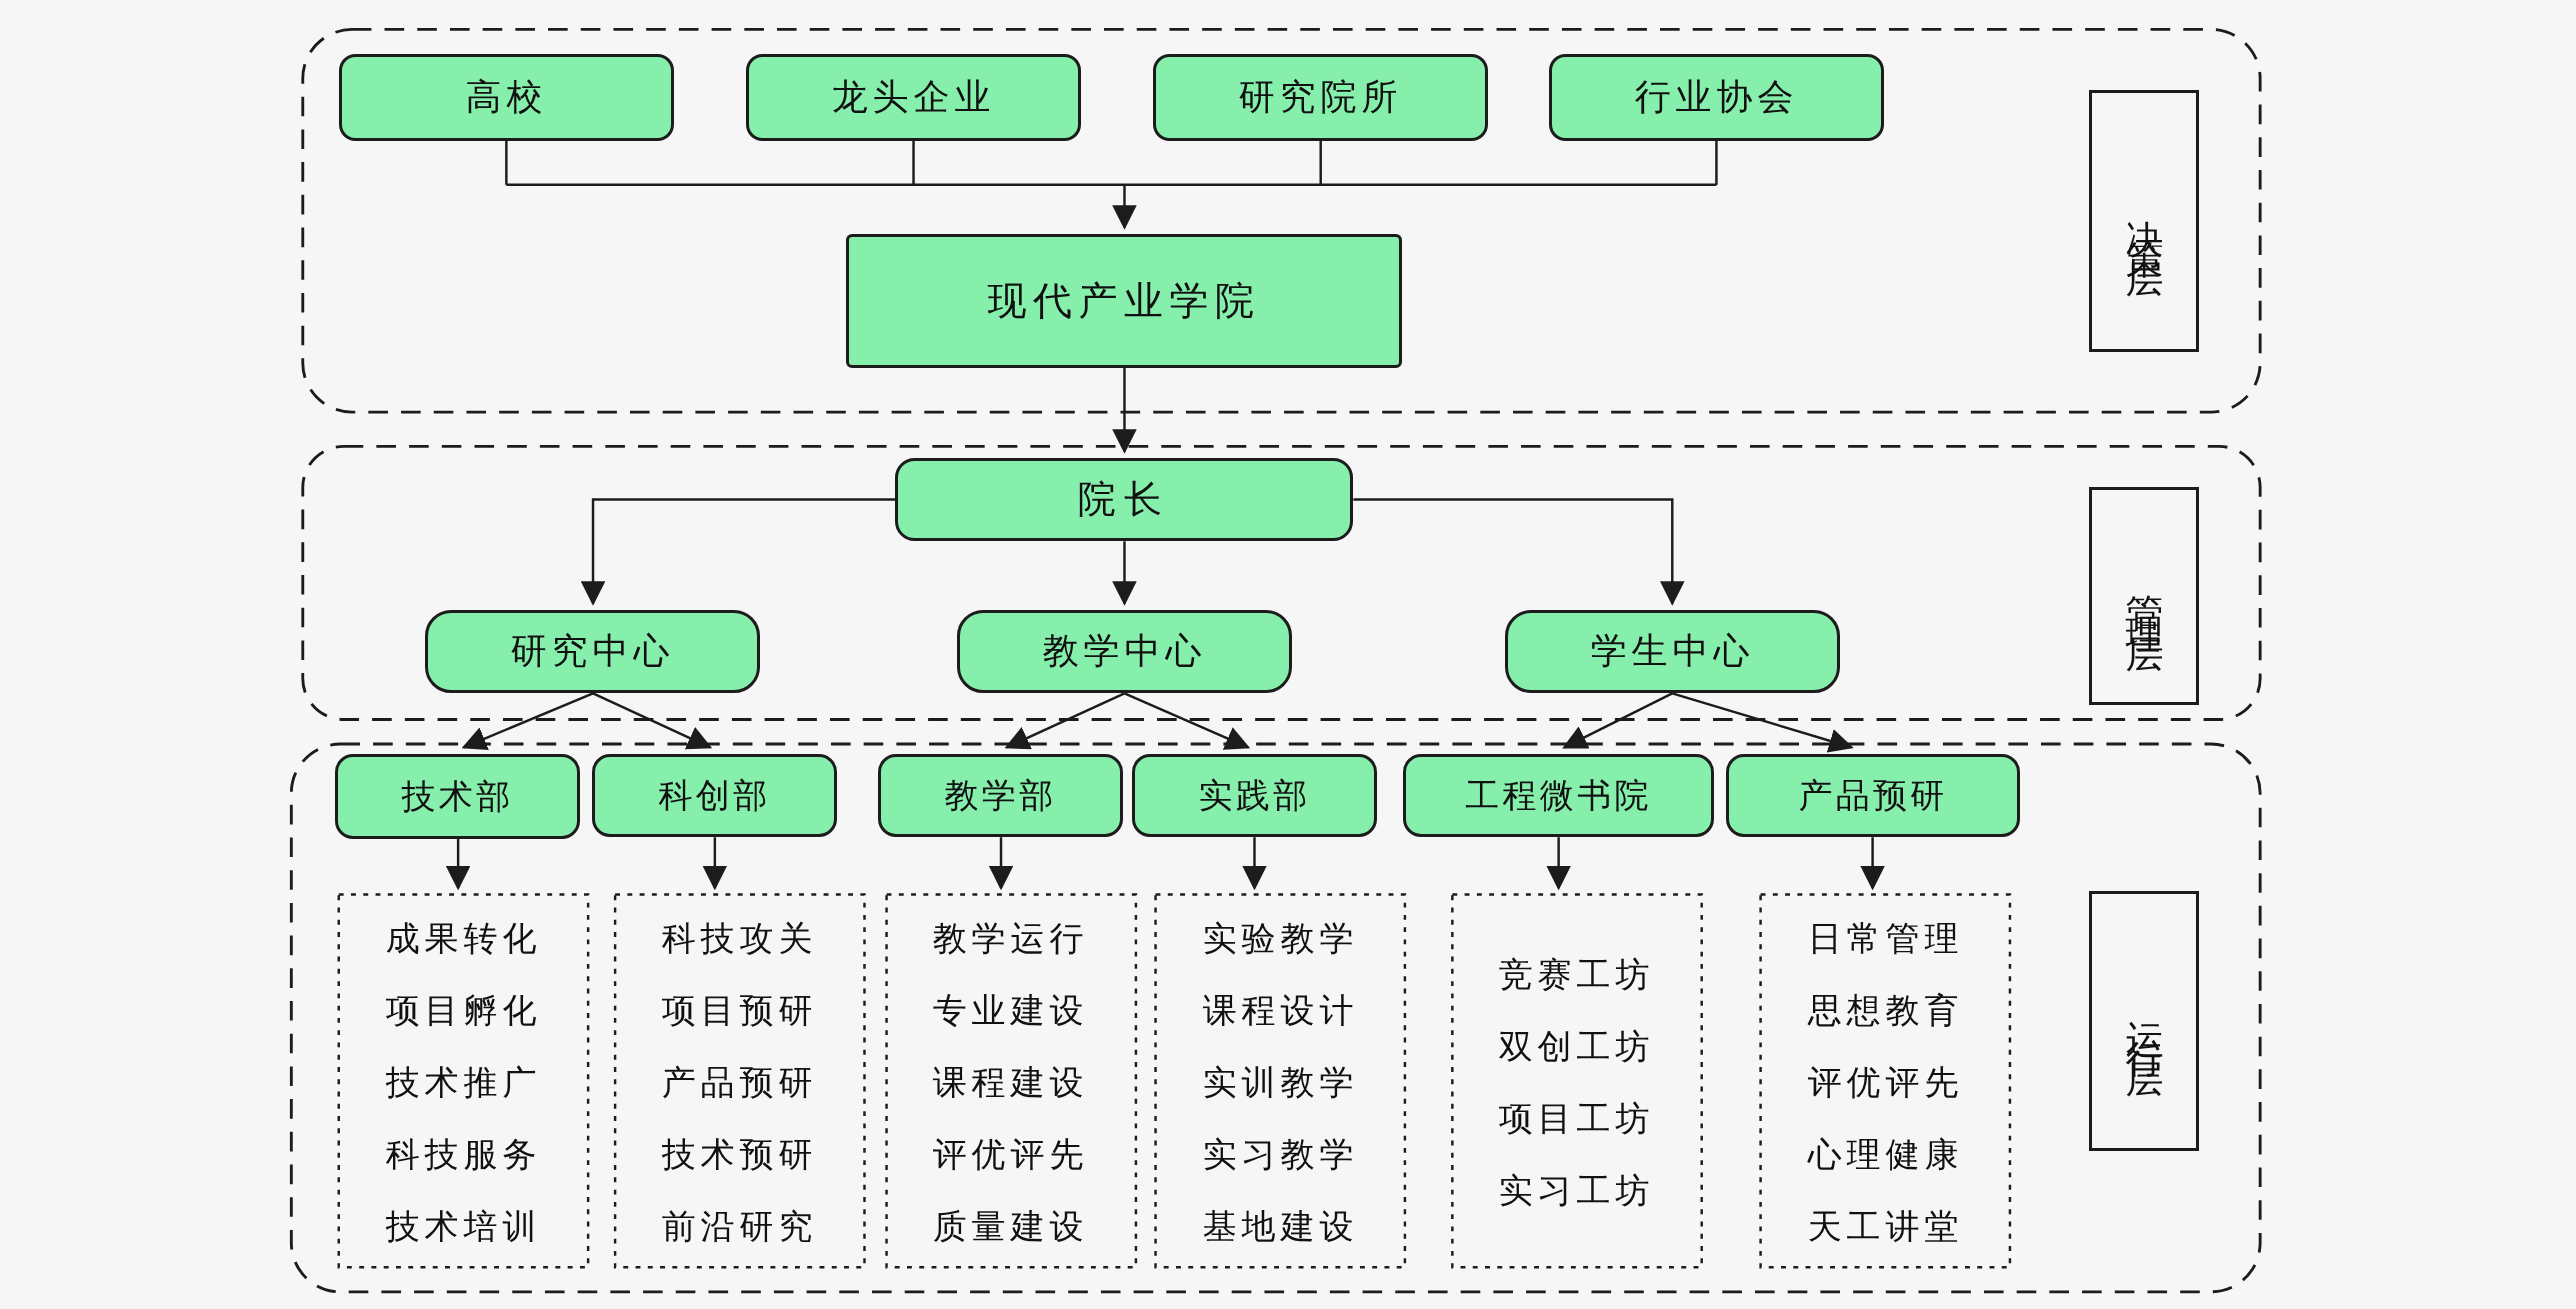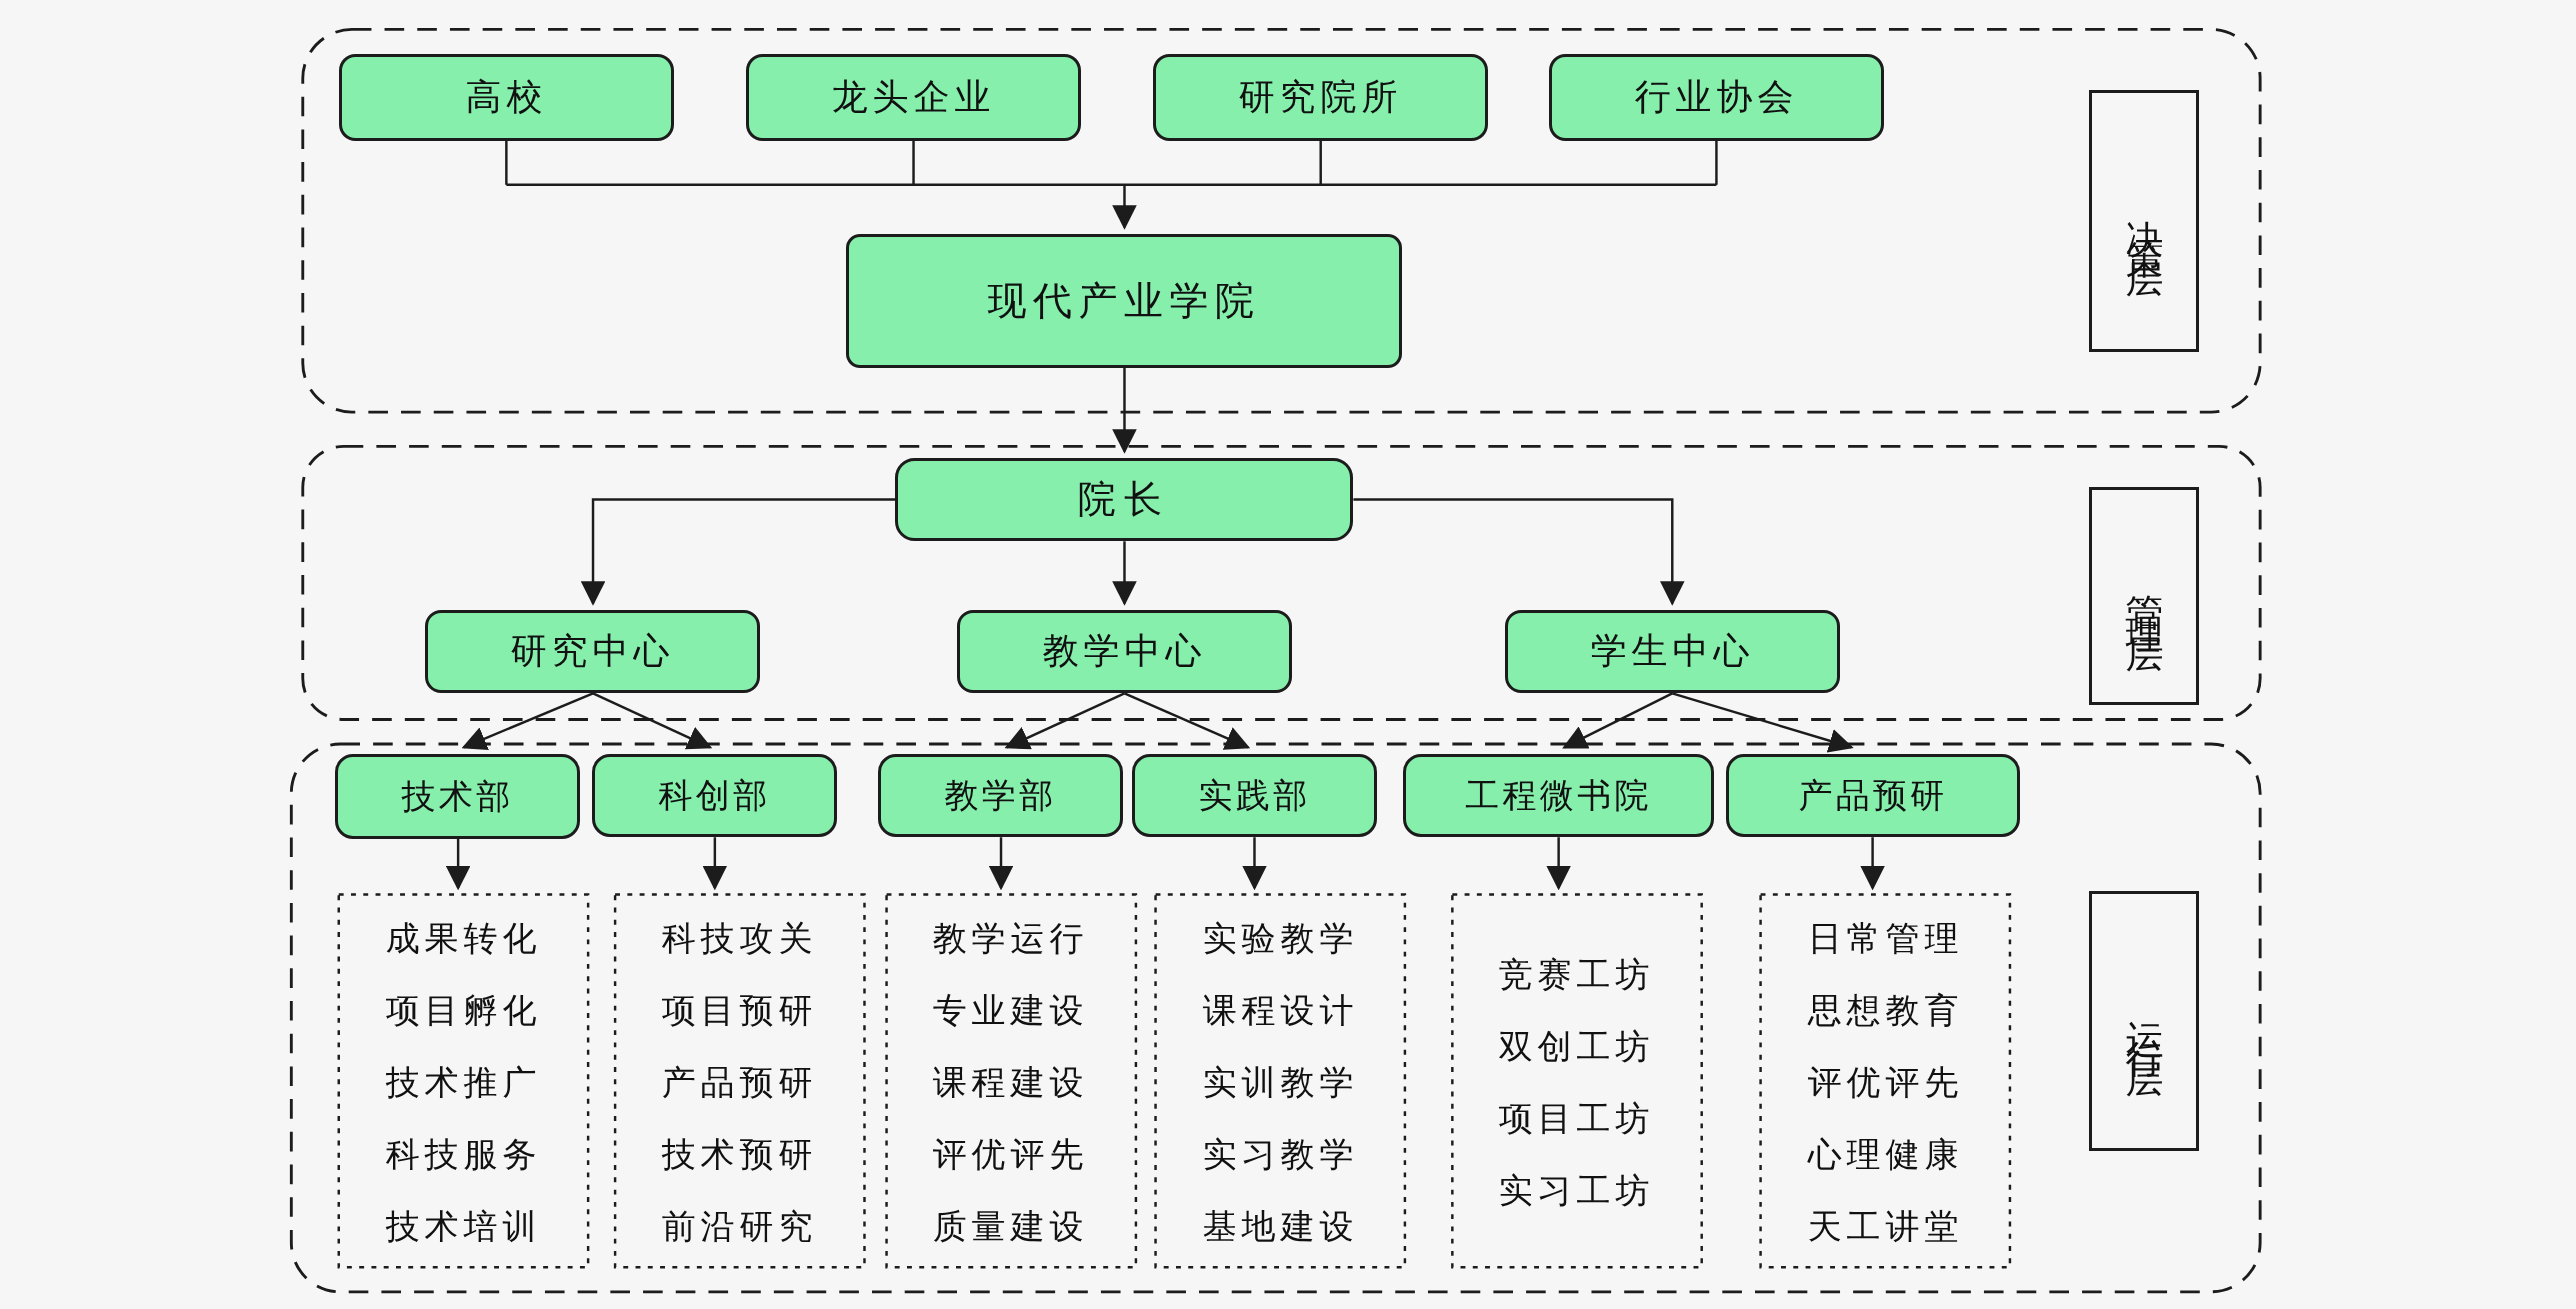--- a/index.html
+++ b/index.html
@@ -15,23 +15,23 @@
   .abs{position:absolute;box-sizing:border-box;}
   .node{
     background:#86efac;
     border:3.3px solid #1c1c1c;
     display:flex;align-items:center;justify-content:center;
     text-align:center;
     letter-spacing:4.9px;
     z-index:2;
   }
   .partner{border-radius:16.4px;font-size:36px;}
-  .college{border-radius:14px;font-size:39px;letter-spacing:6.5px;}
+  .college{border-radius:6px;font-size:39px;letter-spacing:6.5px;}
   .dean{border-radius:19.6px;font-size:38px;letter-spacing:8.2px;}
-  .center{border-radius:16px;font-size:36px;}
+  .center{border-radius:26px;font-size:36px;}
   .dept{border-radius:18px;font-size:34px;letter-spacing:3.3px;}
   .list{
     display:flex;flex-direction:column;justify-content:center;
     align-items:center;z-index:2;
   }
   .li{
     font-size:34px;line-height:72px;letter-spacing:4.9px;
     white-space:nowrap;
   }
   .layer-label{

